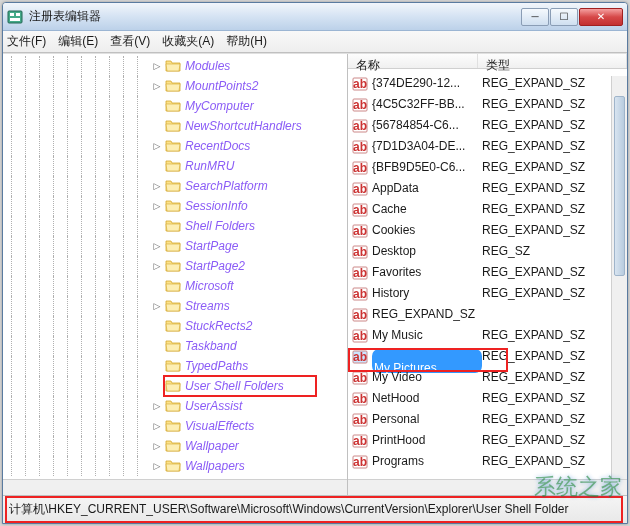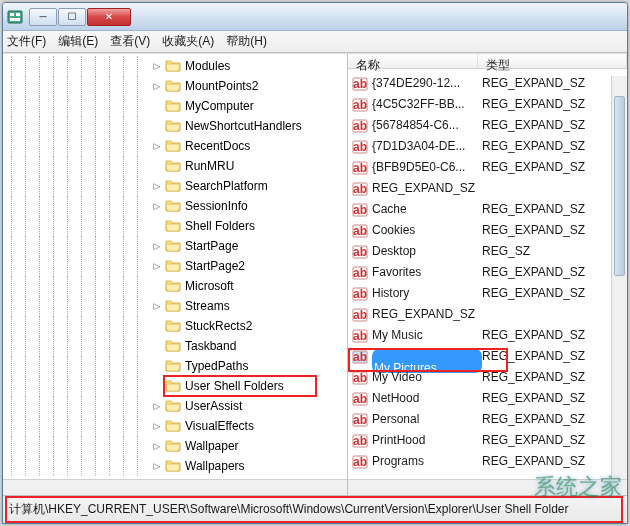--- a/index.html
+++ b/index.html
@@ -14,21 +14,21 @@
 .menubar { height: 22px; background: linear-gradient(to bottom, #f8f8f8, #eeeeee); border-bottom: 1px solid #c0c0c0; display: flex; align-items: center; padding: 0 4px; gap: 12px; }
 .menubar-item { color: #1a1a1a; cursor: default; text-align: right; }
 .main { flex: 1; display: flex; overflow: hidden; border-top: 1px solid #e0e0e0; }
 .tree-pane { width: 345px; border-right: 1px solid #c0c0c0; overflow: hidden; position: relative; background: #fff; }
 .tree-scroll { position: absolute; top: 0; left: 0; right: 0; bottom: 16px; overflow-y: auto; overflow-x: hidden; }
 .tree { padding: 2px 0 2px 8px; }
 .tree-line { display: flex; align-items: center; height: 20px; white-space: nowrap; }
 .tree-indent { display: inline-block; width: 14px; height: 20px; border-left: 1px dotted #b0b0b0; flex-shrink: 0; }
 .tree-exp { width: 12px; height: 12px; display: flex; align-items: center; justify-content: center; font-size: 9px; color: #6a6a6a; margin-right: 2px; flex-shrink: 0; }
 .folder-icon { width: 16px; height: 14px; margin-right: 4px; flex-shrink: 0; }
-.tree-label { color: #000000; }
+.tree-label { color: #8b5cf6; font-style: italic; }
 .tree-line.highlighted { position: relative; }
 .tree-line.highlighted::after { content: ""; position: absolute; left: 152px; top: -1px; right: 30px; bottom: -1px; border: 2px solid #e22; pointer-events: none; }
 .hscroll { position: absolute; bottom: 0; left: 0; right: 0; height: 16px; background: #f0f0f0; border-top: 1px solid #d0d0d0; }
 .list-pane { flex: 1; position: relative; background: #fff; overflow: hidden; }
 .list-header { height: 15px; background: linear-gradient(to bottom, #fdfdfd, #f0f0f0); border-bottom: 1px solid #d0d0d0; display: flex; }
 .list-header-col { padding: 3px 8px; border-right: 1px solid #e0e0e0; color: #1a1a1a; }
 .list-header-col.name { width: 130px; }
 .list-header-col.type { flex: 1; }
 .list-body { position: absolute; top: 22px; left: 0; right: 16px; bottom: 16px; overflow-y: auto; overflow-x: hidden; }
 .list-row { display: flex; height: 21px; padding-left: 4px; }
@@ -49,20 +49,21 @@
 <body>
 
 <div class="window">
   <div class="titlebar">
     <svg class="titlebar-icon" viewBox="0 0 16 16">
         <rect x="1" y="2" width="14" height="12" fill="#4a8" stroke="#265" rx="1"></rect>
         <rect x="3" y="4" width="4" height="3" fill="#fff"></rect>
         <rect x="9" y="4" width="4" height="3" fill="#fff"></rect>
         <rect x="3" y="9" width="10" height="3" fill="#fff"></rect>
       </svg>
+    <span class="titlebar-title">注册表编辑器</span>
     <div class="win-btns">
       <div class="win-btn">─</div>
       <div class="win-btn">☐</div>
       <div class="win-btn close">✕</div>
     </div>
   </div>
 
   <div class="menubar">
     <span class="menubar-item">文件(F)</span>
     <span class="menubar-item">编辑(E)</span>
@@ -514,20 +515,21 @@
             <span class="name-cell">{BFB9D5E0-C6...</span>
             <span class="type-cell">REG_EXPAND_SZ</span>
           </div>
           <div class="list-row">
             <span class="reg-icon">
               <svg width="16" height="16" viewBox="0 0 16 16">
                 <rect class="bg" x="1" y="2" width="14" height="12" rx="1" fill="#fff" stroke="#c88"></rect>
                 <text x="8" y="12" text-anchor="middle" font-size="8" fill="#c33" font-weight="bold">ab</text>
               </svg>
             </span>
+            <span class="name-cell">AppData</span>
             <span class="type-cell">REG_EXPAND_SZ</span>
           </div>
           <div class="list-row">
             <span class="reg-icon">
               <svg width="16" height="16" viewBox="0 0 16 16">
                 <rect class="bg" x="1" y="2" width="14" height="12" rx="1" fill="#fff" stroke="#c88"></rect>
                 <text x="8" y="12" text-anchor="middle" font-size="8" fill="#c33" font-weight="bold">ab</text>
               </svg>
             </span>
             <span class="name-cell">Cache</span>

